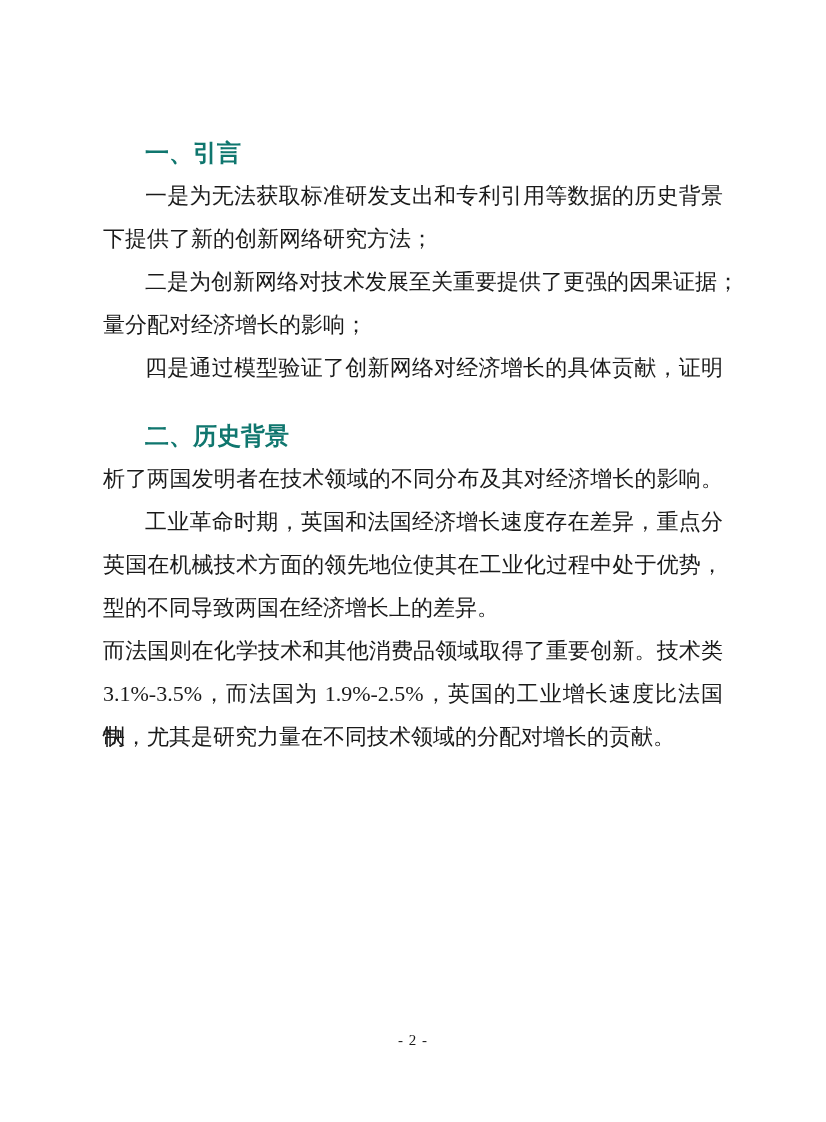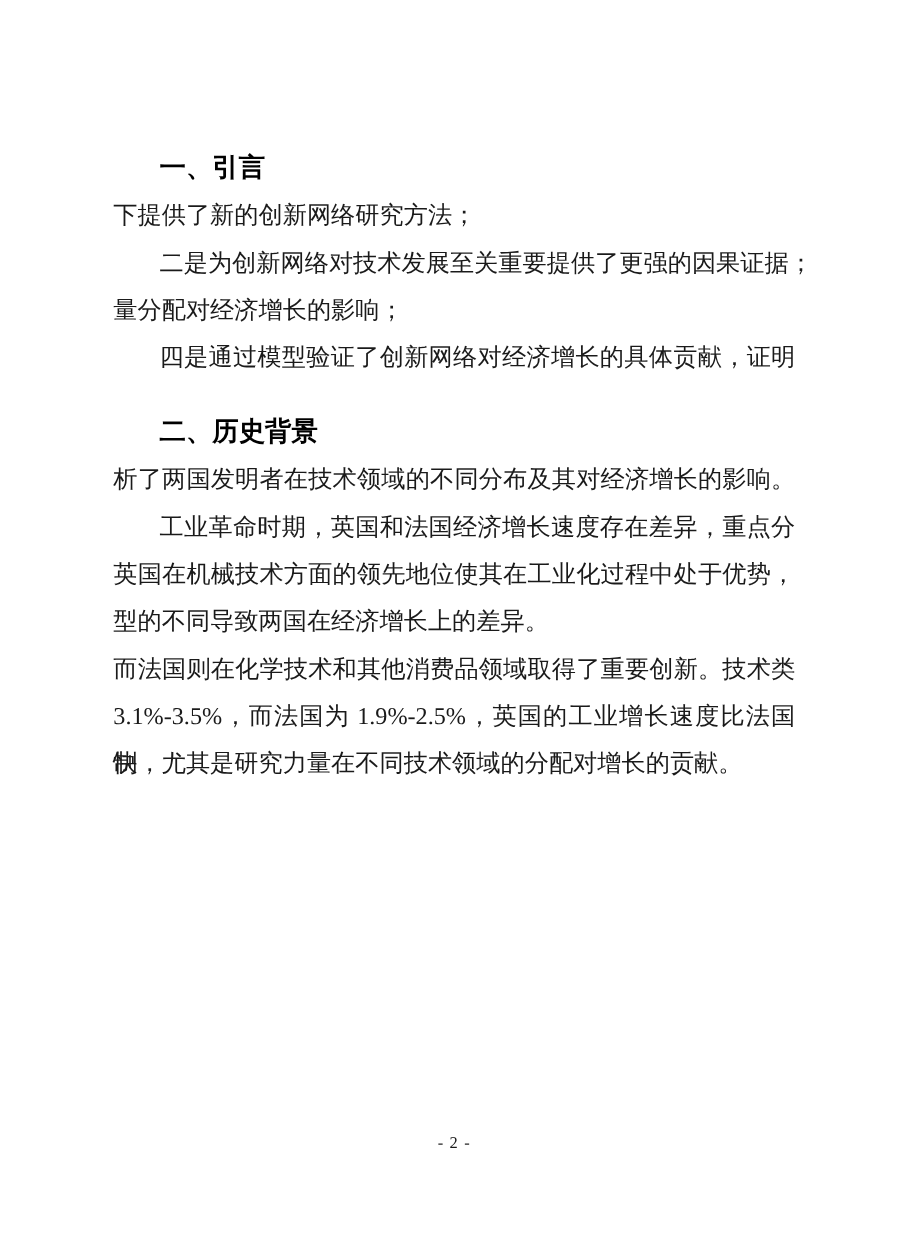--- a/index.html
+++ b/index.html
@@ -19,21 +19,21 @@
   .content {
     position: absolute;
     left: 103px;
     top: 131px;
     width: 620px;
   }
   .section-heading {
     font-family: "Liberation Sans", "DejaVu Sans", sans-serif;
     font-weight: bold;
     font-size: 24px;
-    color: #000000;
+    color: #0f766e;
     height: 43px;
     line-height: 43px;
     text-indent: 42px;
     white-space: nowrap;
   }
   .section + .section .section-heading {
     margin-top: 25px;
   }
   .line {
     font-size: 22px;
@@ -63,20 +63,21 @@
   }
 </style>
 </head>
 <body>
 
 <div class="page">
   <div class="content" id="doc-content">
       <div class="section">
         <div class="section-heading">一、引言</div>
         <div class="paragraph">
+          <div class="line indent fill">一是为无法获取标准研发支出和专利引用等数据的历史背景</div>
           <div class="line">下提供了新的创新网络研究方法；</div>
         </div>
         <div class="paragraph">
           <div class="line indent">二是为创新网络对技术发展至关重要提供了更强的因果证据；</div>
         </div>
         <div class="paragraph">
           <div class="line">量分配对经济增长的影响；</div>
         </div>
         <div class="paragraph">
           <div class="line indent fill">四是通过模型验证了创新网络对经济增长的具体贡献，证明</div>

